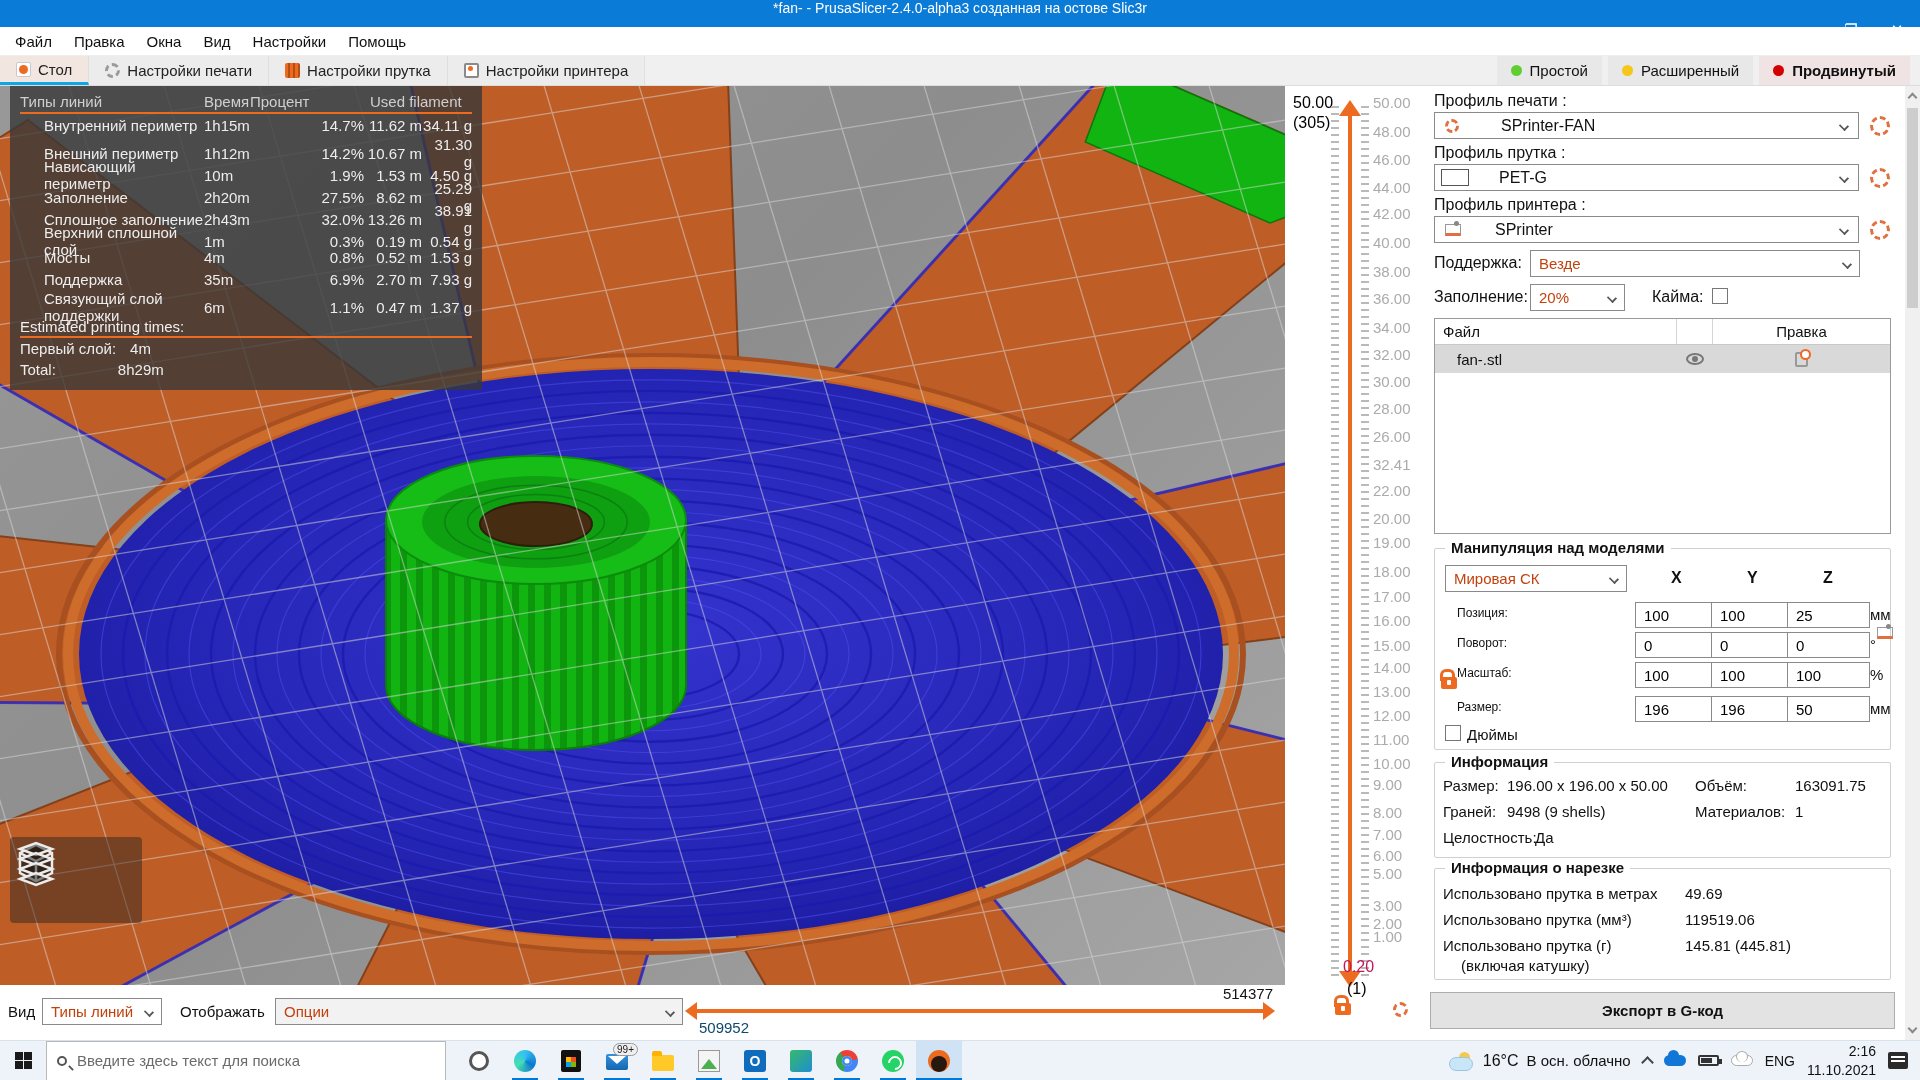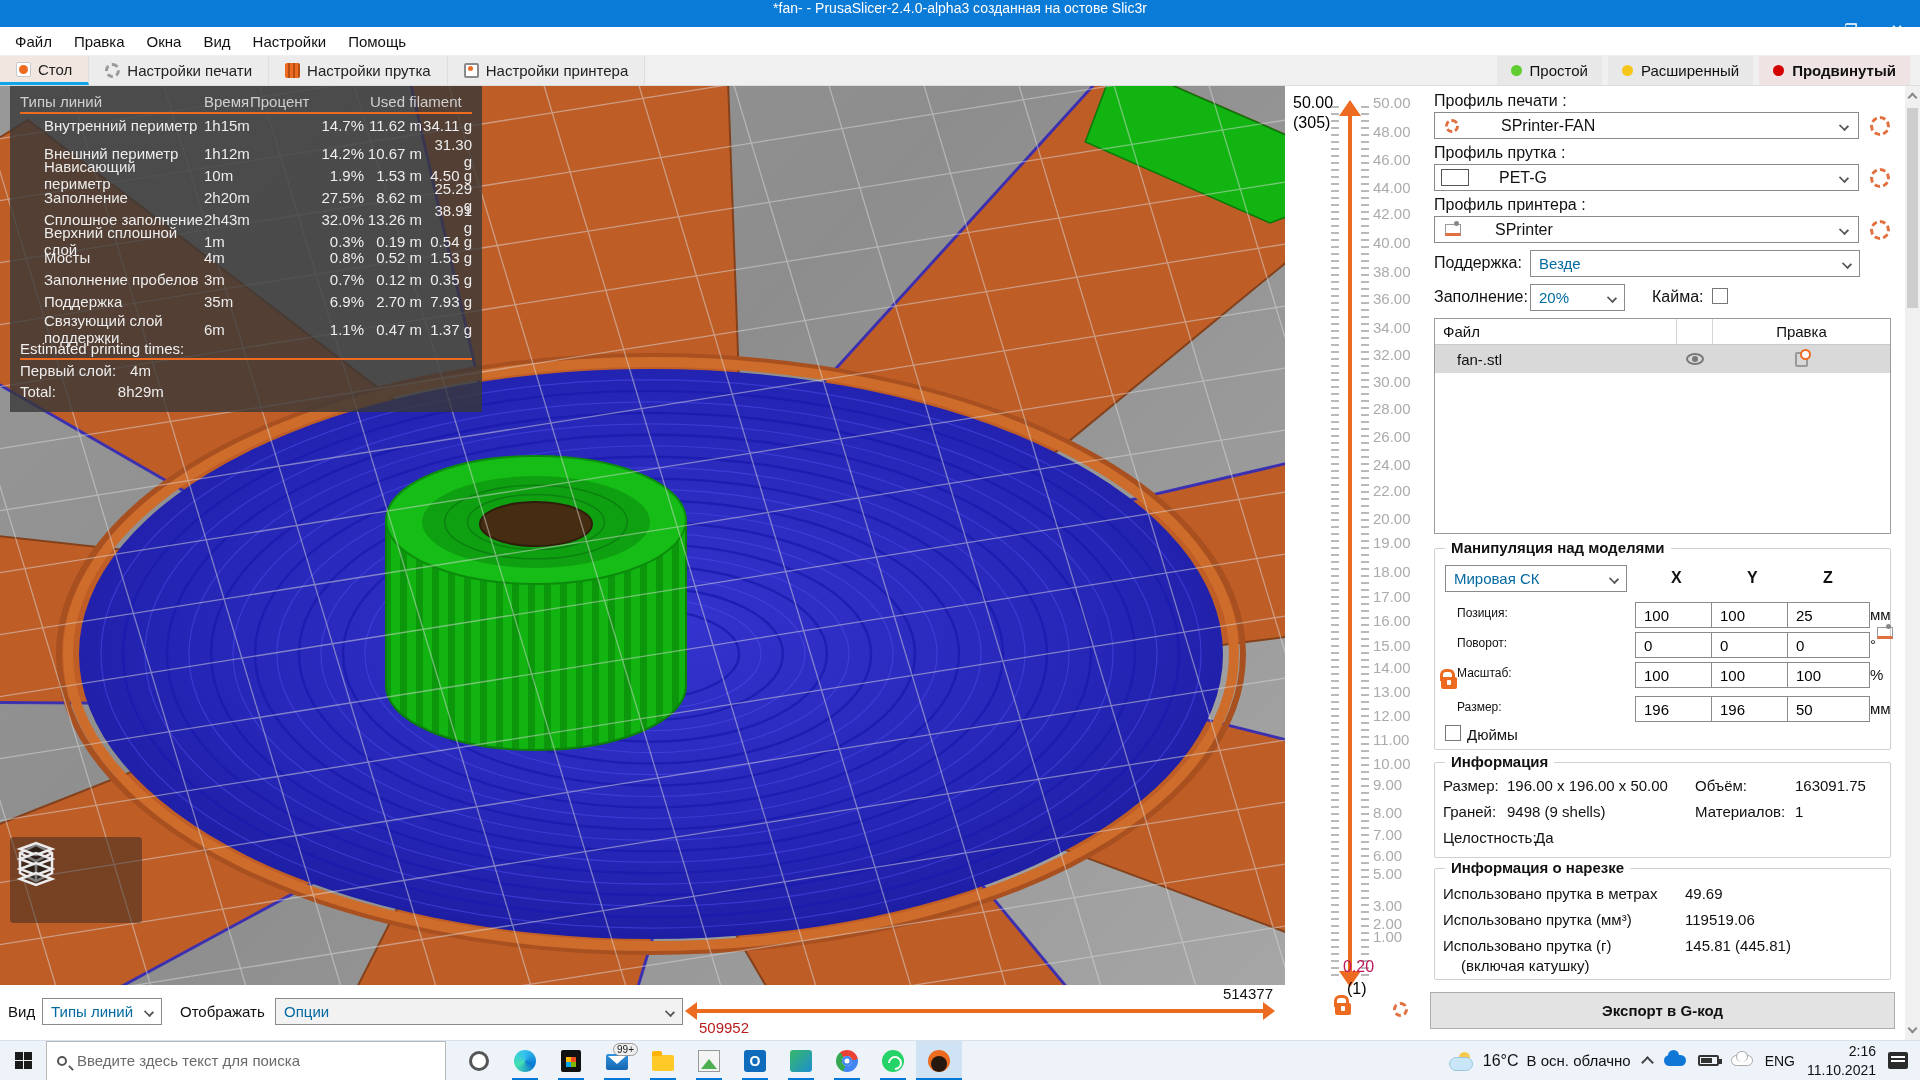--- a/index.html
+++ b/index.html
@@ -54,26 +54,26 @@
   .est-row { display:flex; height:21px; align-items:center; }
   .est-row .ev { margin-left:14px; }
   .est-row .ev2 { margin-left:62px; }
 
   
   .viewcube { position:absolute; left:10px; bottom:62px; width:132px; height:86px; background:rgba(30,30,30,.45); border-radius:4px; display:flex; align-items:center; justify-content:space-around; }
 
   
   .vbottom { position:absolute; left:0; bottom:0; width:1285px; height:55px; background:#fff; }
   .vb-label { position:absolute; font-size:15px; color:#111; top:18px; }
-  .combo { border:1px solid #8A8A8A; background:#fff; height:27px; display:flex; align-items:center; padding:0 26px 0 8px; font-size:15px; position:relative; color:#0369a1; }
+  .combo { border:1px solid #8A8A8A; background:#fff; height:27px; display:flex; align-items:center; padding:0 26px 0 8px; font-size:15px; position:relative; color:#c2410c; }
   .combo .chev { position:absolute; right:8px; top:9px; width:8px; height:8px; border-right:2px solid #555; border-bottom:2px solid #555; transform:rotate(45deg) scale(1,.8); }
   .combo.gray { background:#F2F2F2; }
   .hslider { position:absolute; left:685px; right:10px; top:0; height:50px; }
   .hs-max { position:absolute; right:2px; top:0; font-size:15px; color:#111; }
-  .hs-min { position:absolute; left:14px; top:34px; font-size:15px; color:#b91c1c; }
+  .hs-min { position:absolute; left:14px; top:34px; font-size:15px; color:#0c4a6e; }
   .hs-line { position:absolute; left:10px; right:10px; top:24px; height:4px; background:#ED6B21; }
   .hs-arrow { position:absolute; top:17px; width:0; height:0; border-top:9px solid transparent; border-bottom:9px solid transparent; }
   .hs-al { left:0; border-right:12px solid #ED6B21; }
   .hs-ar { right:0; border-left:12px solid #ED6B21; }
 
   
   .vslider { position:absolute; left:1285px; top:0; width:135px; height:954px; background:#fff; }
   .vs-top-val { position:absolute; left:8px; top:8px; font-size:16px; color:#000; }
   .vs-top-idx { position:absolute; left:8px; top:28px; font-size:16px; color:#000; }
   .vs-rail { position:absolute; left:63px; top:30px; width:4px; height:855px; background:#ED6B21; }
@@ -437,29 +437,20 @@
             <div class="lrow">
               <span><span class="lsw" style="background:#6392C1"></span></span>
               <span>Мосты</span>
               <span>4m</span>
               <span><span class="lbar" style="width:2px"></span></span>
               <span class="num">0.8%</span>
               <span class="num">0.52 m</span>
               <span class="num">1.53 g</span>
             </div>
             <div class="lrow">
-              <span><span class="lsw" style="background:#FFFFFF"></span></span>
-              <span>Заполнение пробелов</span>
-              <span>3m</span>
-              <span><span class="lbar" style="width:2px"></span></span>
-              <span class="num">0.7%</span>
-              <span class="num">0.12 m</span>
-              <span class="num">0.35 g</span>
-            </div>
-            <div class="lrow">
               <span><span class="lsw" style="background:#05F705"></span></span>
               <span>Поддержка</span>
               <span>35m</span>
               <span><span class="lbar" style="width:15.180000000000001px"></span></span>
               <span class="num">6.9%</span>
               <span class="num">2.70 m</span>
               <span class="num">7.93 g</span>
             </div>
             <div class="lrow">
               <span><span class="lsw" style="background:#128A12"></span></span>
@@ -537,21 +528,21 @@
         <span class="vtick" style="top: 92.843px;">44.00</span>
         <span class="vtick" style="top: 119.41px;">42.00</span>
         <span class="vtick" style="top: 147.691px;">40.00</span>
         <span class="vtick" style="top: 176.829px;">38.00</span>
         <span class="vtick" style="top: 204.253px;">36.00</span>
         <span class="vtick" style="top: 232.534px;">34.00</span>
         <span class="vtick" style="top: 259.958px;">32.00</span>
         <span class="vtick" style="top: 286.525px;">30.00</span>
         <span class="vtick" style="top: 313.949px;">28.00</span>
         <span class="vtick" style="top: 342.23px;">26.00</span>
-        <span class="vtick" style="top: 369.654px;">24.00</span>
+        <span class="vtick" style="top: 369.654px;">32.41</span>
         <span class="vtick" style="top: 396.221px;">22.00</span>
         <span class="vtick" style="top: 423.645px;">20.00</span>
         <span class="vtick" style="top: 448.498px;">19.00</span>
         <span class="vtick" style="top: 476.779px;">18.00</span>
         <span class="vtick" style="top: 501.632px;">17.00</span>
         <span class="vtick" style="top: 526.485px;">16.00</span>
         <span class="vtick" style="top: 551.338px;">15.00</span>
         <span class="vtick" style="top: 572.763px;">14.00</span>
         <span class="vtick" style="top: 596.759px;">13.00</span>
         <span class="vtick" style="top: 620.755px;">12.00</span>

